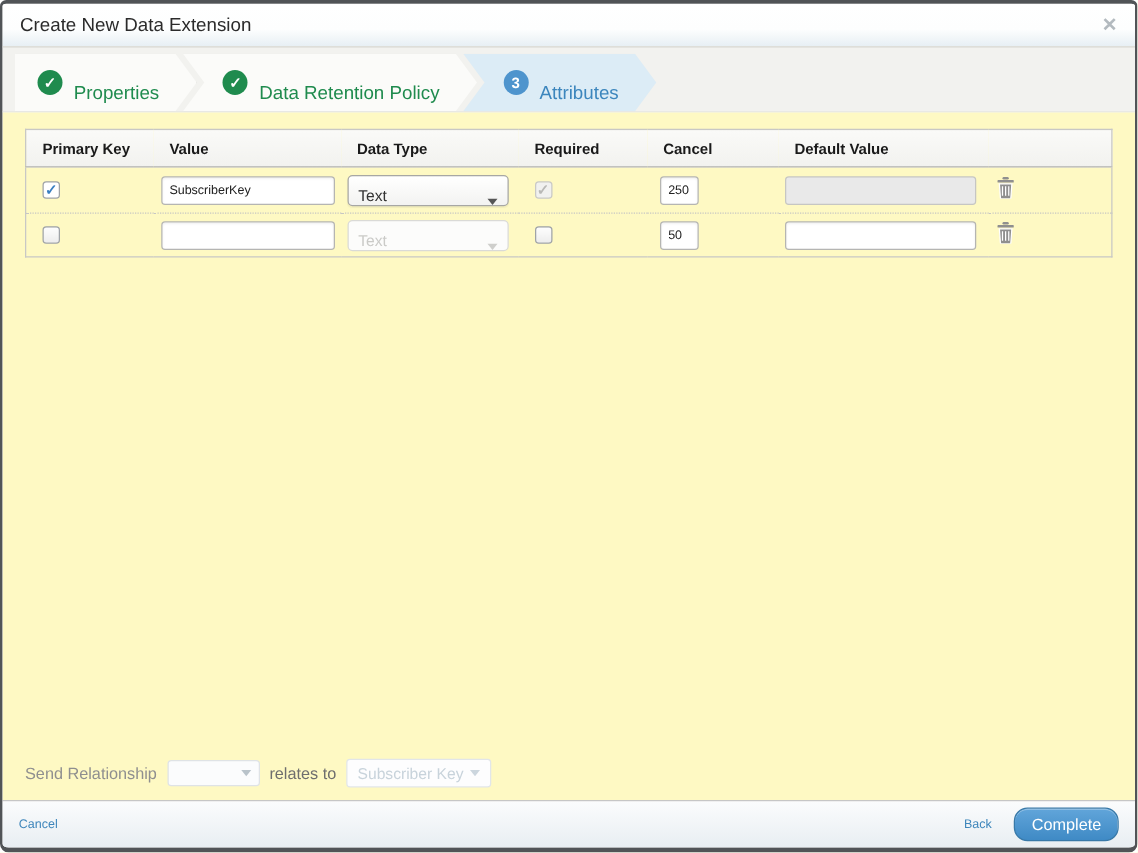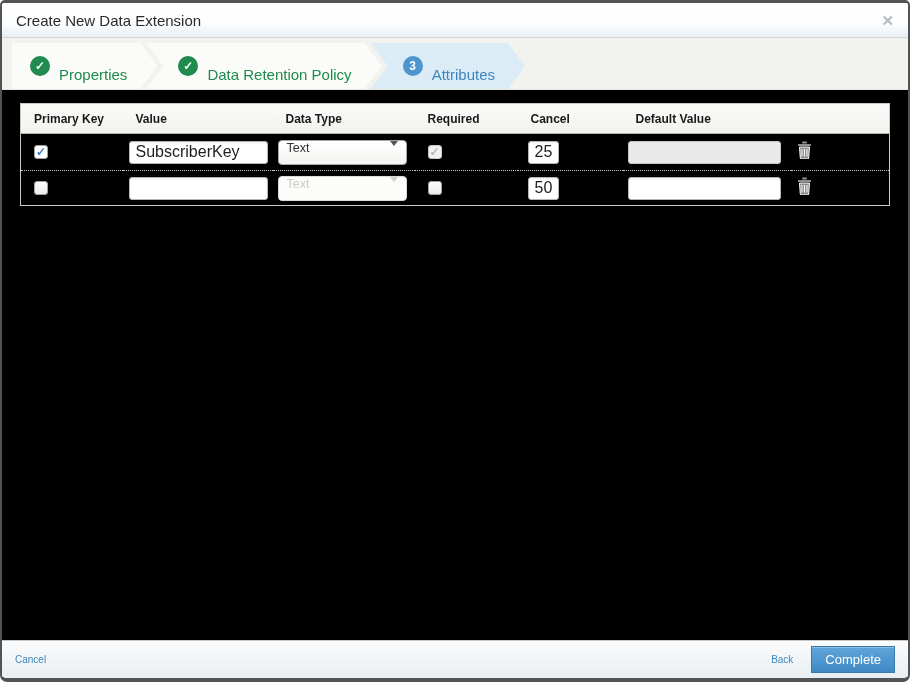--- a/index.html
+++ b/index.html
@@ -46,39 +46,39 @@
     display:flex; align-items:center; justify-content:center;
     color:#fff; font-size:12px; font-weight:bold; margin-right:9px; flex:0 0 20px;
   }
   .step-badge.complete { background:#1f8b4e; }
   .step-badge.number { background:#4e94cd; }
   .step-label { font-size:15px; white-space:nowrap;margin-top:16px; }
   .step.complete .step-label { color:#1f8b4e; }
   .step.active .step-label { color:#3c86bd; }
 
   
-  .content { flex:1 1 auto; background:#000000; position:relative; padding:13px 18px; }
+  .content { flex:1 1 auto; background:#fef9c3; position:relative; padding:13px 18px; }
 
   table.attr-table {
     width:870px; border-collapse:collapse; table-layout:fixed;
     border:1px solid #c8c8c5;
   }
   .attr-table thead th {
     height:30px; text-align:left; font-size:12px; font-weight:bold; color:#1a1a1a;
     background:linear-gradient(#fafaf8, #f2f2ef);
     border-bottom:1px solid #b3b3ae; padding:0 0 0 13px; vertical-align:middle;
   }
   .attr-table tbody td { vertical-align:middle; padding-left:13px; }
   .attr-table tr.field-row-1 td { height:37px; }
   .attr-table tr.field-row-2 td { height:35px; border-top:1px dotted #c6c6c3; }
 
   
   .txt {
     height:23px; border:1px solid #b5b5b2; border-radius:3px;
-    font-family:"Liberation Sans", sans-serif; font-size:16px; color:#222;
+    font-family:"Liberation Sans", sans-serif; font-size:10px; color:#222;
     padding:0 6px; box-shadow:inset 0 1px 2px rgba(0,0,0,0.07); background:#fff; outline:none;
   }
   .txt.name-input { width:139px; margin-left:-7px; }
   .txt.length-input { width:31px; margin-left:-3px; }
   .txt.default-input { width:153px; margin-left:-8px; }
   .txt.disabled { background:#e9e9e9; border-color:#c6c6c3; box-shadow:none; }
 
   
   .cbx {
     width:14px; height:14px; border:1px solid #9fa3a7; border-radius:3px;
@@ -87,21 +87,21 @@
     font-size:12px; line-height:1; cursor:pointer;
   }
   .cbx.checked { background:#fff; color:#3a7fc1; font-weight:bold; }
   .cbx.disabled { border-color:#c9c9c6; background:#f1f1ef; cursor:default; }
   .cbx.disabled.checked { color:#b9b9b6; }
 
   
   .sel {
     width:129px; height:25px; border:1px solid #a7a7a4; border-radius:4px;
     background:linear-gradient(#ffffff, #f3f3f1);
-    display:flex; align-items:flex-start; padding:0 8px; margin-left:-8px;
+    display:flex; align-items:flex-end; padding:0 8px; margin-left:-8px;
     font-size:12.5px; color:#333; cursor:pointer;
     box-shadow:0 1px 1px rgba(0,0,0,0.05);
     gap:29px;
   }
   .sel .sel-text { flex:1; }
   .caret { width:0; height:0; border-left:4px solid transparent; border-right:4px solid transparent; border-top:5px solid #555; }
   .sel.disabled { border-color:#dadad7; background:#fcfcfb; color:#cbcbc8; box-shadow:none; cursor:default; }
   .sel.disabled .caret { border-top-color:#cfcfcc; }
 
   
@@ -131,21 +131,21 @@
     height:38px; flex:0 0 38px;
     border-top:1px solid #c6c6c6;
     background:linear-gradient(#fbfcfd, #e8eef2);
     display:flex; align-items:center; padding:0 13px;
   }
   .link { color:#3e86bb; font-size:10px; cursor:pointer; text-decoration:none; }
   .footer .spacer { flex:1; }
   .back-link { margin-right:18px; }
   .btn-primary {
     background:linear-gradient(#61a5da, #3f8ac5);
-    border:1px solid #3879a8; border-radius:0;
+    border:1px solid #3879a8; border-radius:11px;
     color:#fff; font-size:13px; padding:5px 13px; cursor:pointer;
     box-shadow:inset 0 1px 0 rgba(255,255,255,0.3);
     font-family:"Liberation Sans", sans-serif;
   }
 </style>
 </head>
 <body>
 
 <div class="modal">
 
@@ -245,20 +245,31 @@
                     <rect x="5" y="0.5" width="5" height="2" rx="1"></rect>
                     <path d="M2.5 6 h10 l-0.8 11 a1 1 0 0 1 -1 1 h-6.4 a1 1 0 0 1 -1 -1 z M5 8 v7.5 M7.5 8 v7.5 M10 8 v7.5" stroke="#fff" stroke-width="1" fill="#8f8f8f"></path>
                   </g>
                 </svg>
             </span>
           </td>
         </tr>
       </tbody>
     </table>
 
+    <div class="send-rel">
+      <span>Send Relationship</span>
+      <div class="mini-sel">
+        <span class="caret"></span>
+      </div>
+      <span class="relates">relates to</span>
+      <div class="target-sel">
+        <span>Subscriber Key</span>
+        <span class="caret"></span>
+      </div>
+    </div>
   </div>
 
   <div class="footer">
     <a class="link">Cancel</a>
     <div class="spacer"></div>
     <a class="link back-link">Back</a>
     <button class="btn-primary">Complete</button>
   </div>
 
 </div>

